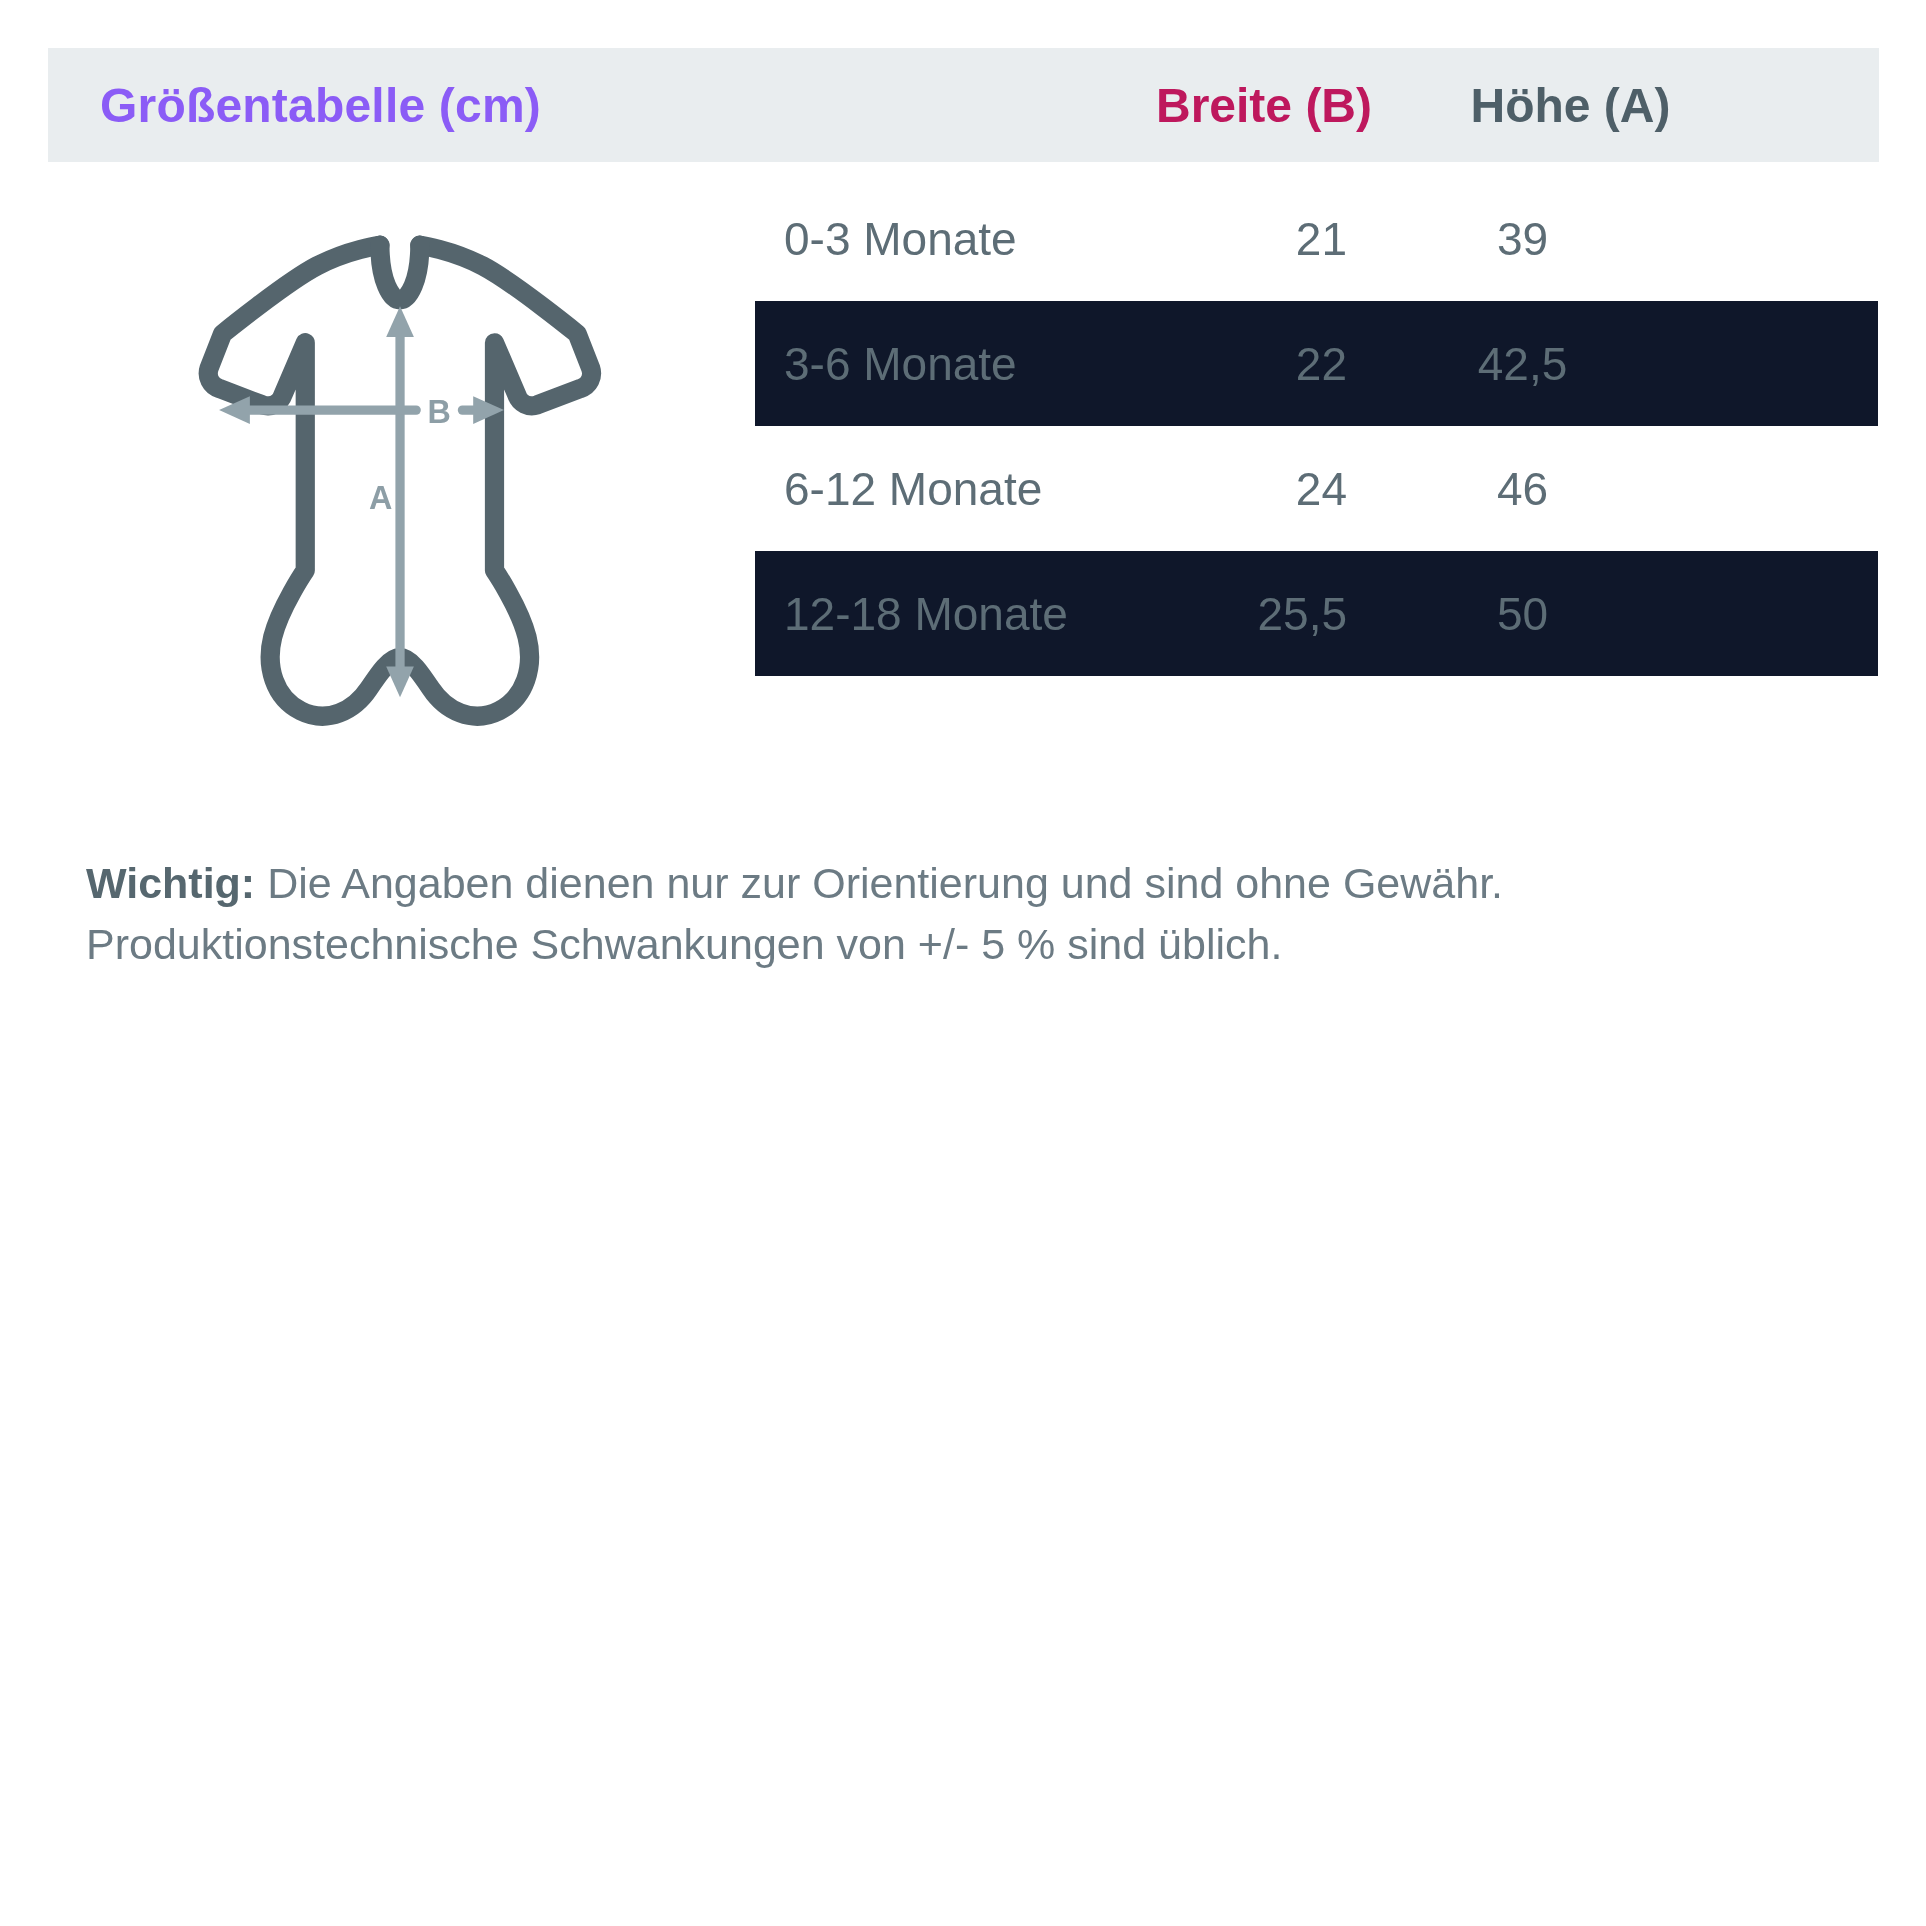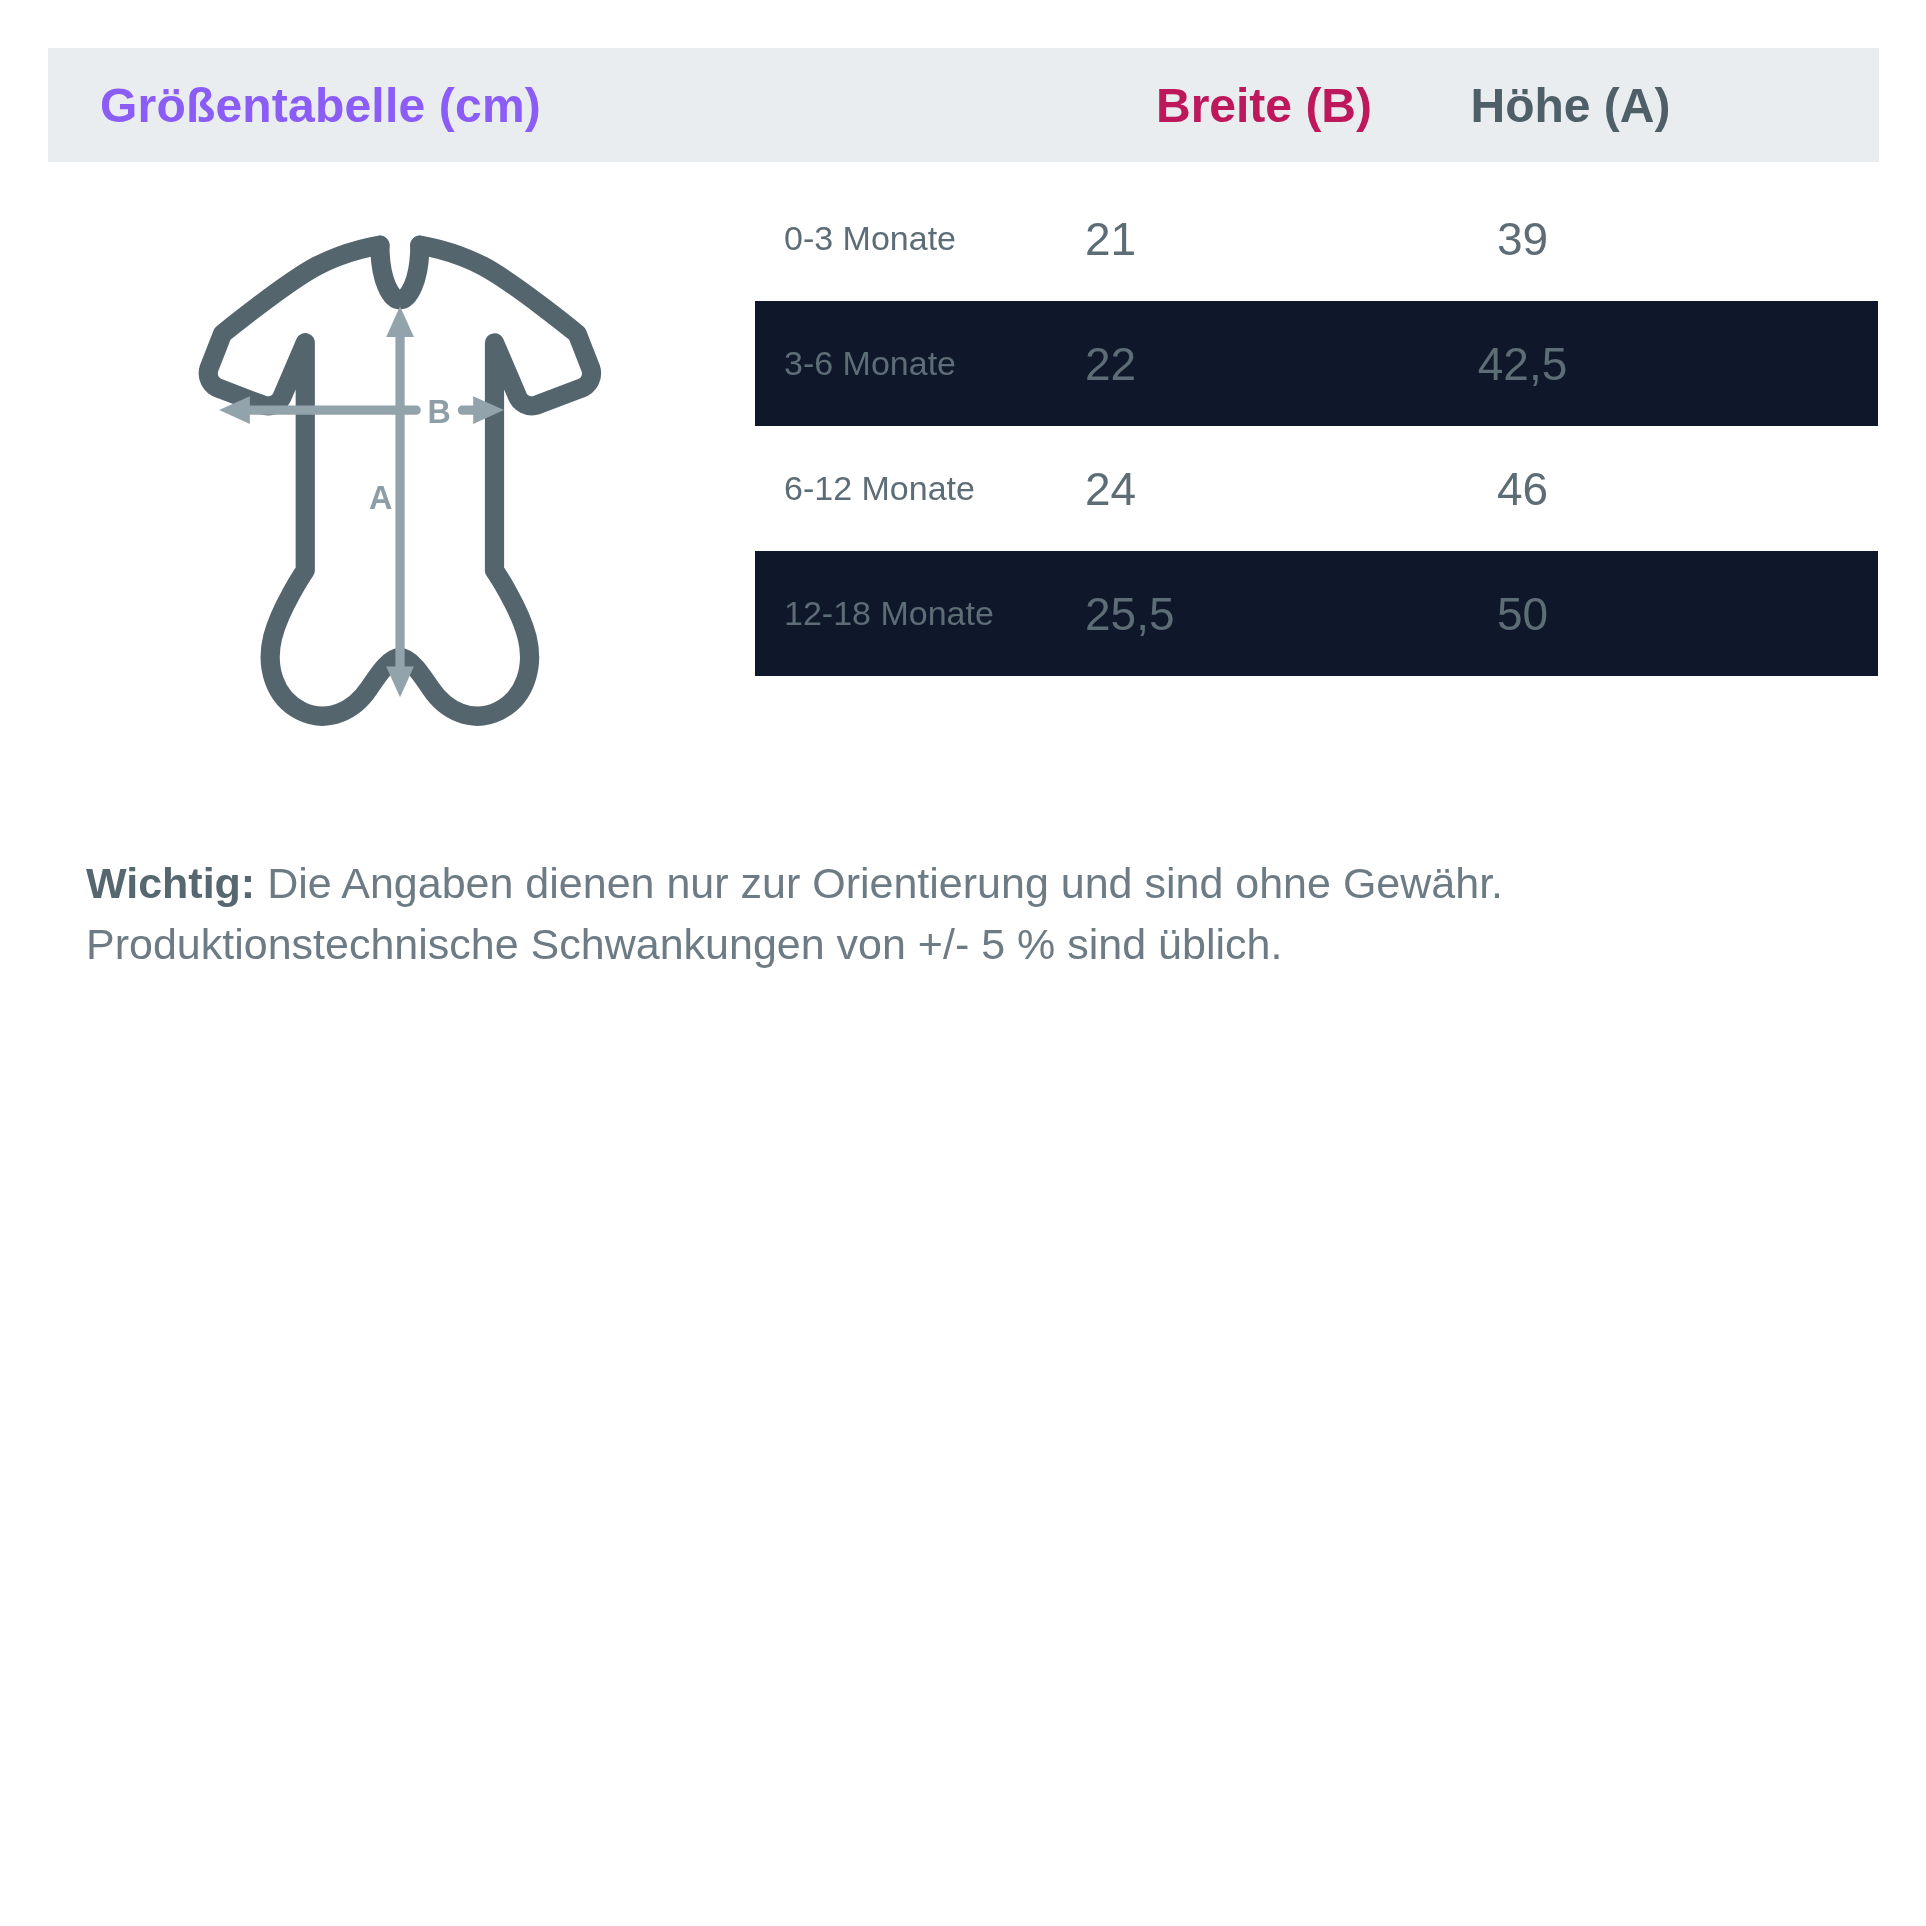--- a/index.html
+++ b/index.html
@@ -83,29 +83,29 @@
     display: flex;
     align-items: center;
     background: #ffffff;
   }
   .row.alt {
     background: #0f172a;
   }
   .cell-label {
     position: absolute;
     left: 29px;
-    font-size: 34px;
+    font-size: 46px;
     color: #5d6d76;
     white-space: nowrap;
   }
   .cell-b {
     position: absolute;
     left: 330px;
     width: 262px;
-    text-align: left;
+    text-align: right;
     font-size: 46px;
     color: #5d6d76;
   }
   .cell-a {
     position: absolute;
     left: 629px;
     width: 277px;
     text-align: center;
     font-size: 46px;
     color: #5d6d76;

